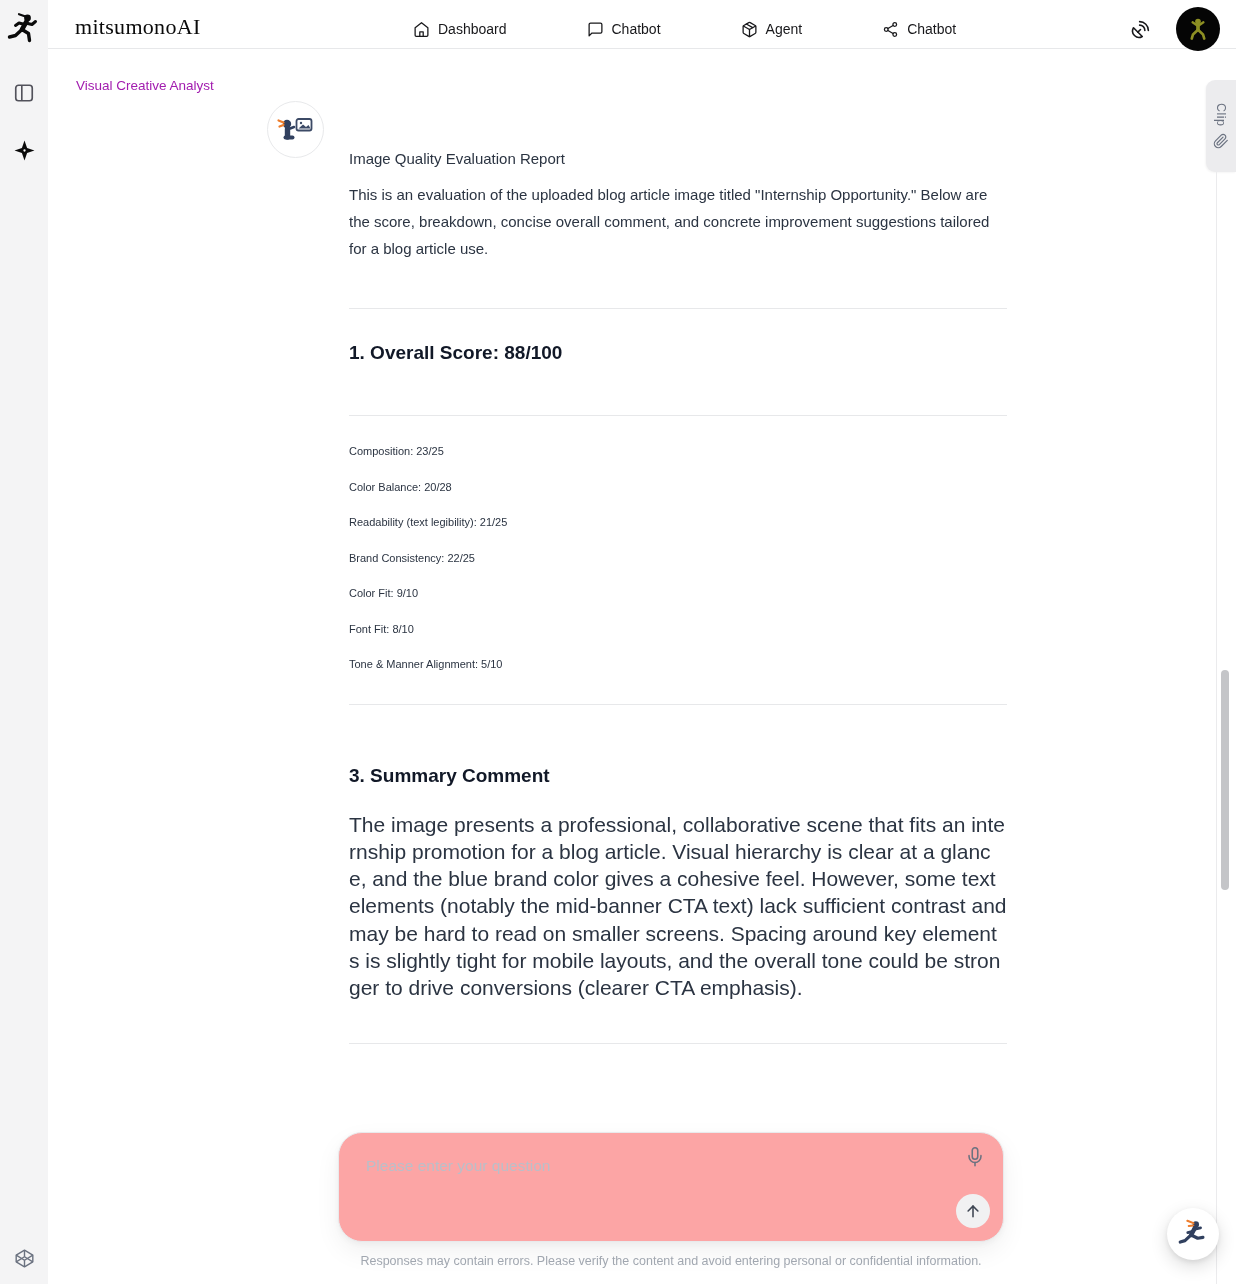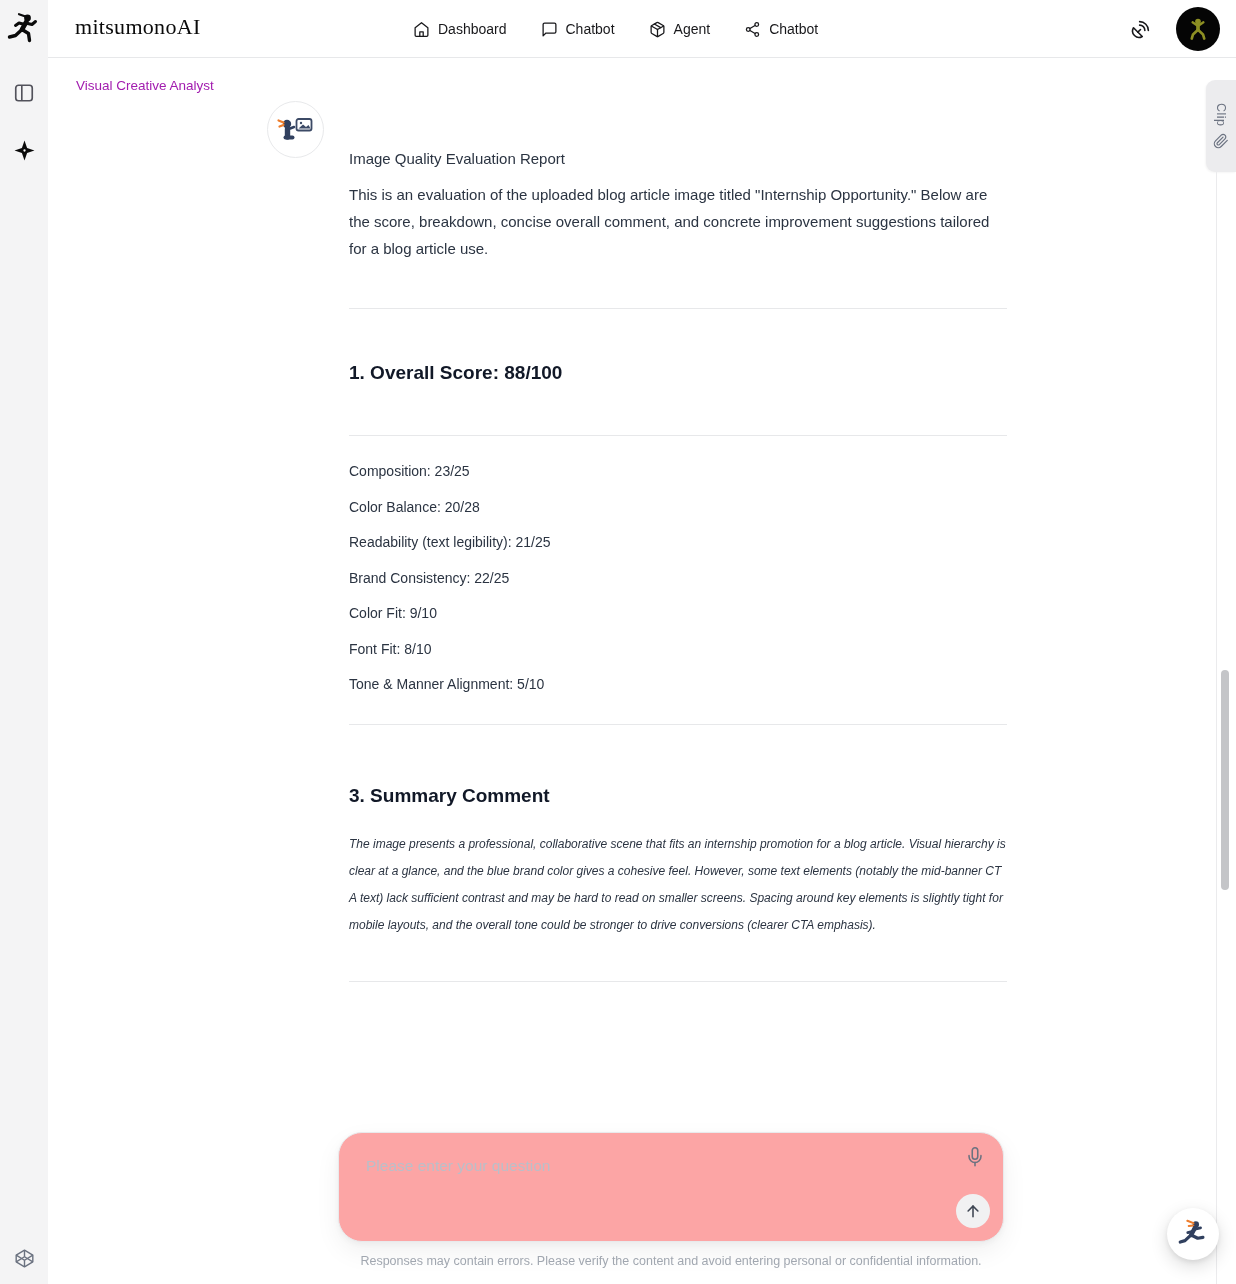--- a/index.html
+++ b/index.html
@@ -19,48 +19,48 @@
     background:#f4f4f5; display:flex; flex-direction:column; align-items:center;
   }
   .logo { margin-top:7px; width:38px; height:44px; display:flex; align-items:center; justify-content:center; cursor:pointer; }
   .side-btn { background:none; border:none; cursor:pointer; display:flex; align-items:center; justify-content:center; padding:0; }
   .side-btn.toggle { margin-top:31px; }
   .side-btn.spark  { margin-top:35px; }
   .side-btn.cube   { margin-top:auto; margin-bottom:15px; }
 
   
   .header {
-    position:absolute; left:48px; top:0; width:1188px; height:58px;
+    position:absolute; left:48px; top:0; width:1188px; height:49px;
     background:#fff; border-bottom:1px solid #e7e8ea;
   }
   .brand {
     position:absolute; left:27px; top:14px;
     font-family:"Liberation Serif", serif; font-size:22px; color:#0a0a0a; letter-spacing:.3px;
   }
-  .nav { position:absolute; left:365px; top:0; height:58px; display:flex; align-items:center; gap:34px; }
+  .nav { position:absolute; left:365px; top:0; height:58px; display:flex; align-items:center; gap:80px; }
   .nav-item { display:flex; align-items:center; gap:8px; background:none; border:none; cursor:pointer;
               font-family:"Liberation Sans", sans-serif; font-size:14px; color:#18181b; }
   .header-right { position:absolute; right:16px; top:0; height:58px; display:flex; align-items:center; gap:25px; }
   .icon-plain { background:none; border:none; cursor:pointer; display:flex; align-items:center; }
   .user-avatar { width:44px; height:44px; border-radius:50%; background:#050505; overflow:hidden;
                  display:flex; align-items:center; justify-content:center; cursor:pointer; }
 
   
   .agent-name { position:absolute; left:76px; top:78px; font-size:13.5px; color:#a21caf; }
   .msg-avatar {
     position:absolute; left:267px; top:101px; width:57px; height:57px; border-radius:50%;
     background:#fff; border:1px solid #e8e9eb; display:flex; align-items:center; justify-content:center;
   }
   .message { position:absolute; left:349px; top:104px; width:658px; }
   .report-title { font-size:15px; line-height:21px; color:#2b3442;margin-top:44px; }
   .intro { margin-top:12px; font-size:15px; line-height:27px; color:#2b3442; }
   .message hr { border:none; border-top:1px solid #e7e8ea; }
   .h-sec { font-size:19px; line-height:23px; font-weight:700; color:#111827; }
-  .score { font-size:14px; line-height:21px; color:#2b3442; margin-bottom:14.5px; }
-  .summary { font-size:12px; line-height:27.3px; color:#2b3442; word-break:break-all;font-style:italic; }
+  .score { font-size:11px; line-height:21px; color:#2b3442; margin-bottom:14.5px; }
+  .summary { font-size:21px; line-height:27.3px; color:#2b3442; word-break:break-all; }
 
   
   .clip-tab {
     position:absolute; left:1206px; top:80px; width:30px; height:92px;
     background:#ececee; border-radius:9px 0 0 9px; border:none; cursor:pointer;
     display:flex; flex-direction:column; align-items:center; justify-content:center; gap:7px;
     box-shadow:-1px 1px 2px rgba(0,0,0,.04);
   }
   .clip-label { writing-mode:vertical-rl; font-size:12.5px; color:#6b7280; letter-spacing:.5px; }
   .right-divider { position:absolute; left:1216px; top:172px; width:1px; height:1112px; background:#ebebed; }
@@ -228,21 +228,21 @@
         <path d="M22.5 14.5 27 10.5l3 2.5 2.5-2 2 3.5z" fill="#3c4a66"></path>
       </svg>
     </span>
   </div>
 
   <div class="message">
     <p class="report-title">Image Quality Evaluation Report</p>
     <p class="intro">This is an evaluation of the uploaded blog article image titled "Internship Opportunity." Below are the score, breakdown, concise overall comment, and concrete improvement suggestions tailored for a blog article use.</p>
 
     <hr style="margin-top:46px;">
-    <h2 class="h-sec" style="margin-top:52px;">1. Overall Score: 88/100</h2>
+    <h2 class="h-sec" style="margin-top:32px;">1. Overall Score: 88/100</h2>
     <hr style="margin-top:51px;">
 
     <p class="score" style="margin-top:25px;">Composition: 23/25</p>
     <p class="score">Color Balance: 20/28</p>
     <p class="score">Readability (text legibility): 21/25</p>
     <p class="score">Brand Consistency: 22/25</p>
     <p class="score">Color Fit: 9/10</p>
     <p class="score">Font Fit: 8/10</p>
     <p class="score">Tone &amp; Manner Alignment: 5/10</p>
     <hr style="margin-top:28.5px;">

